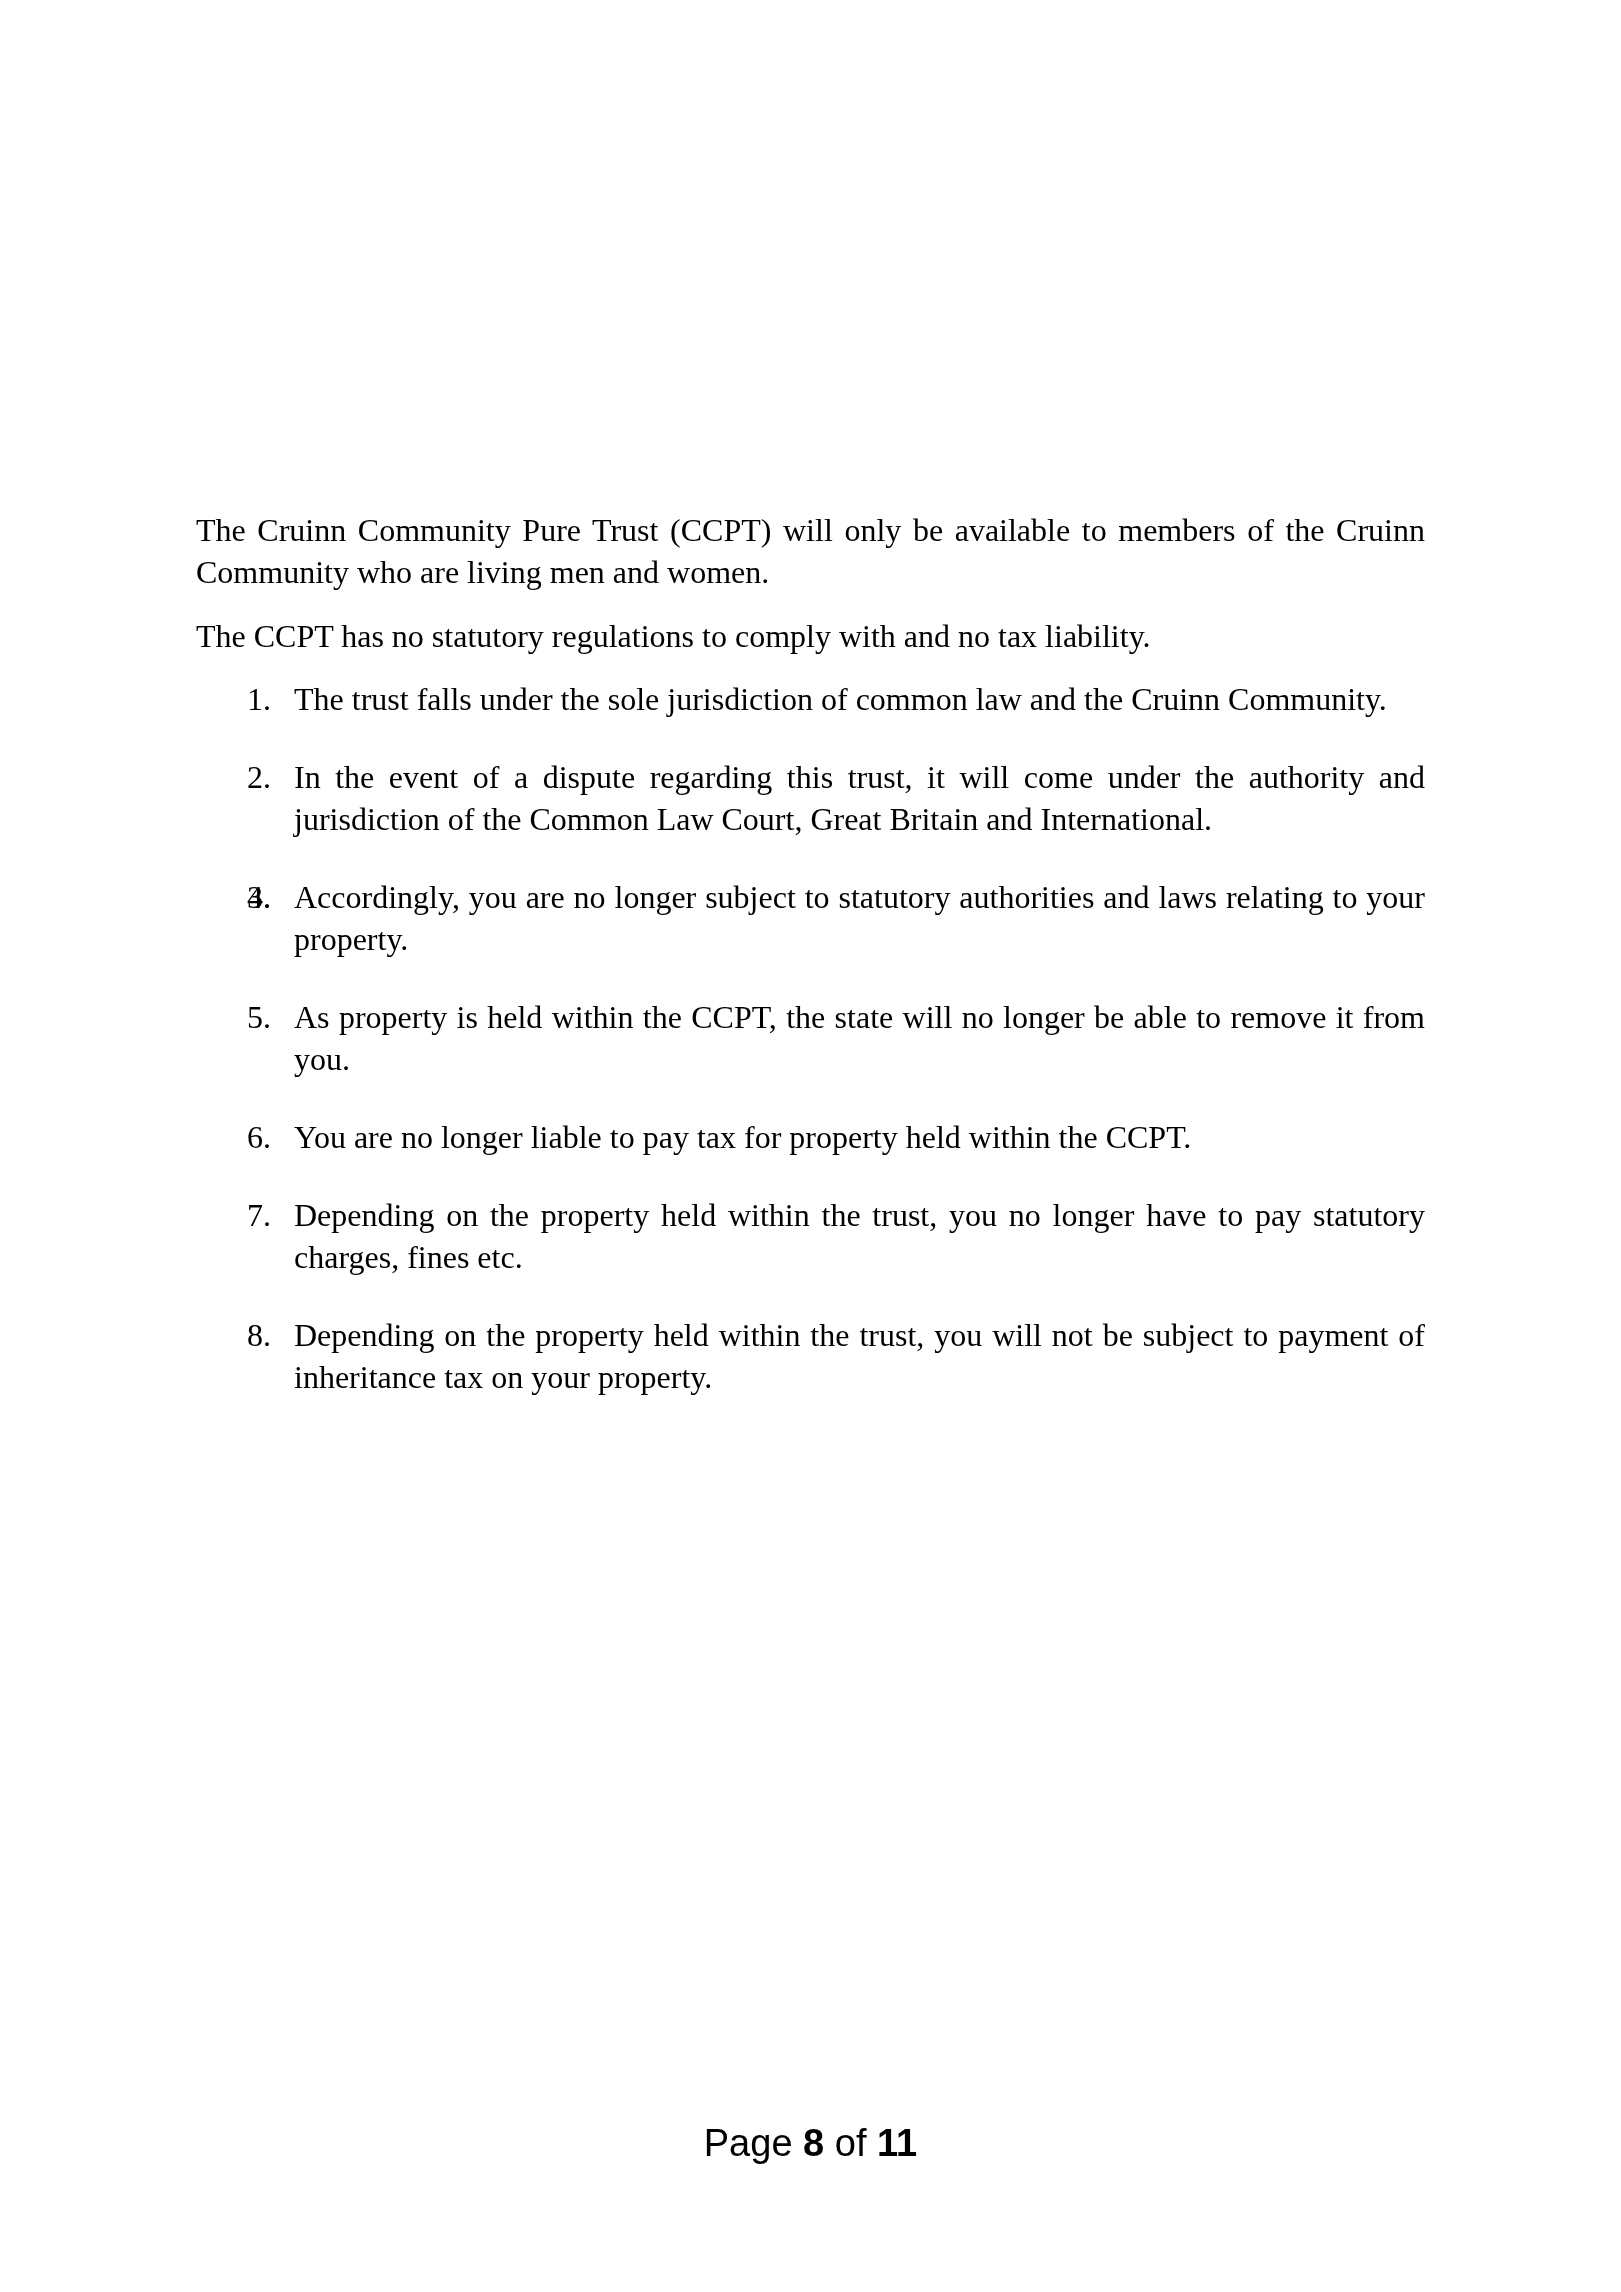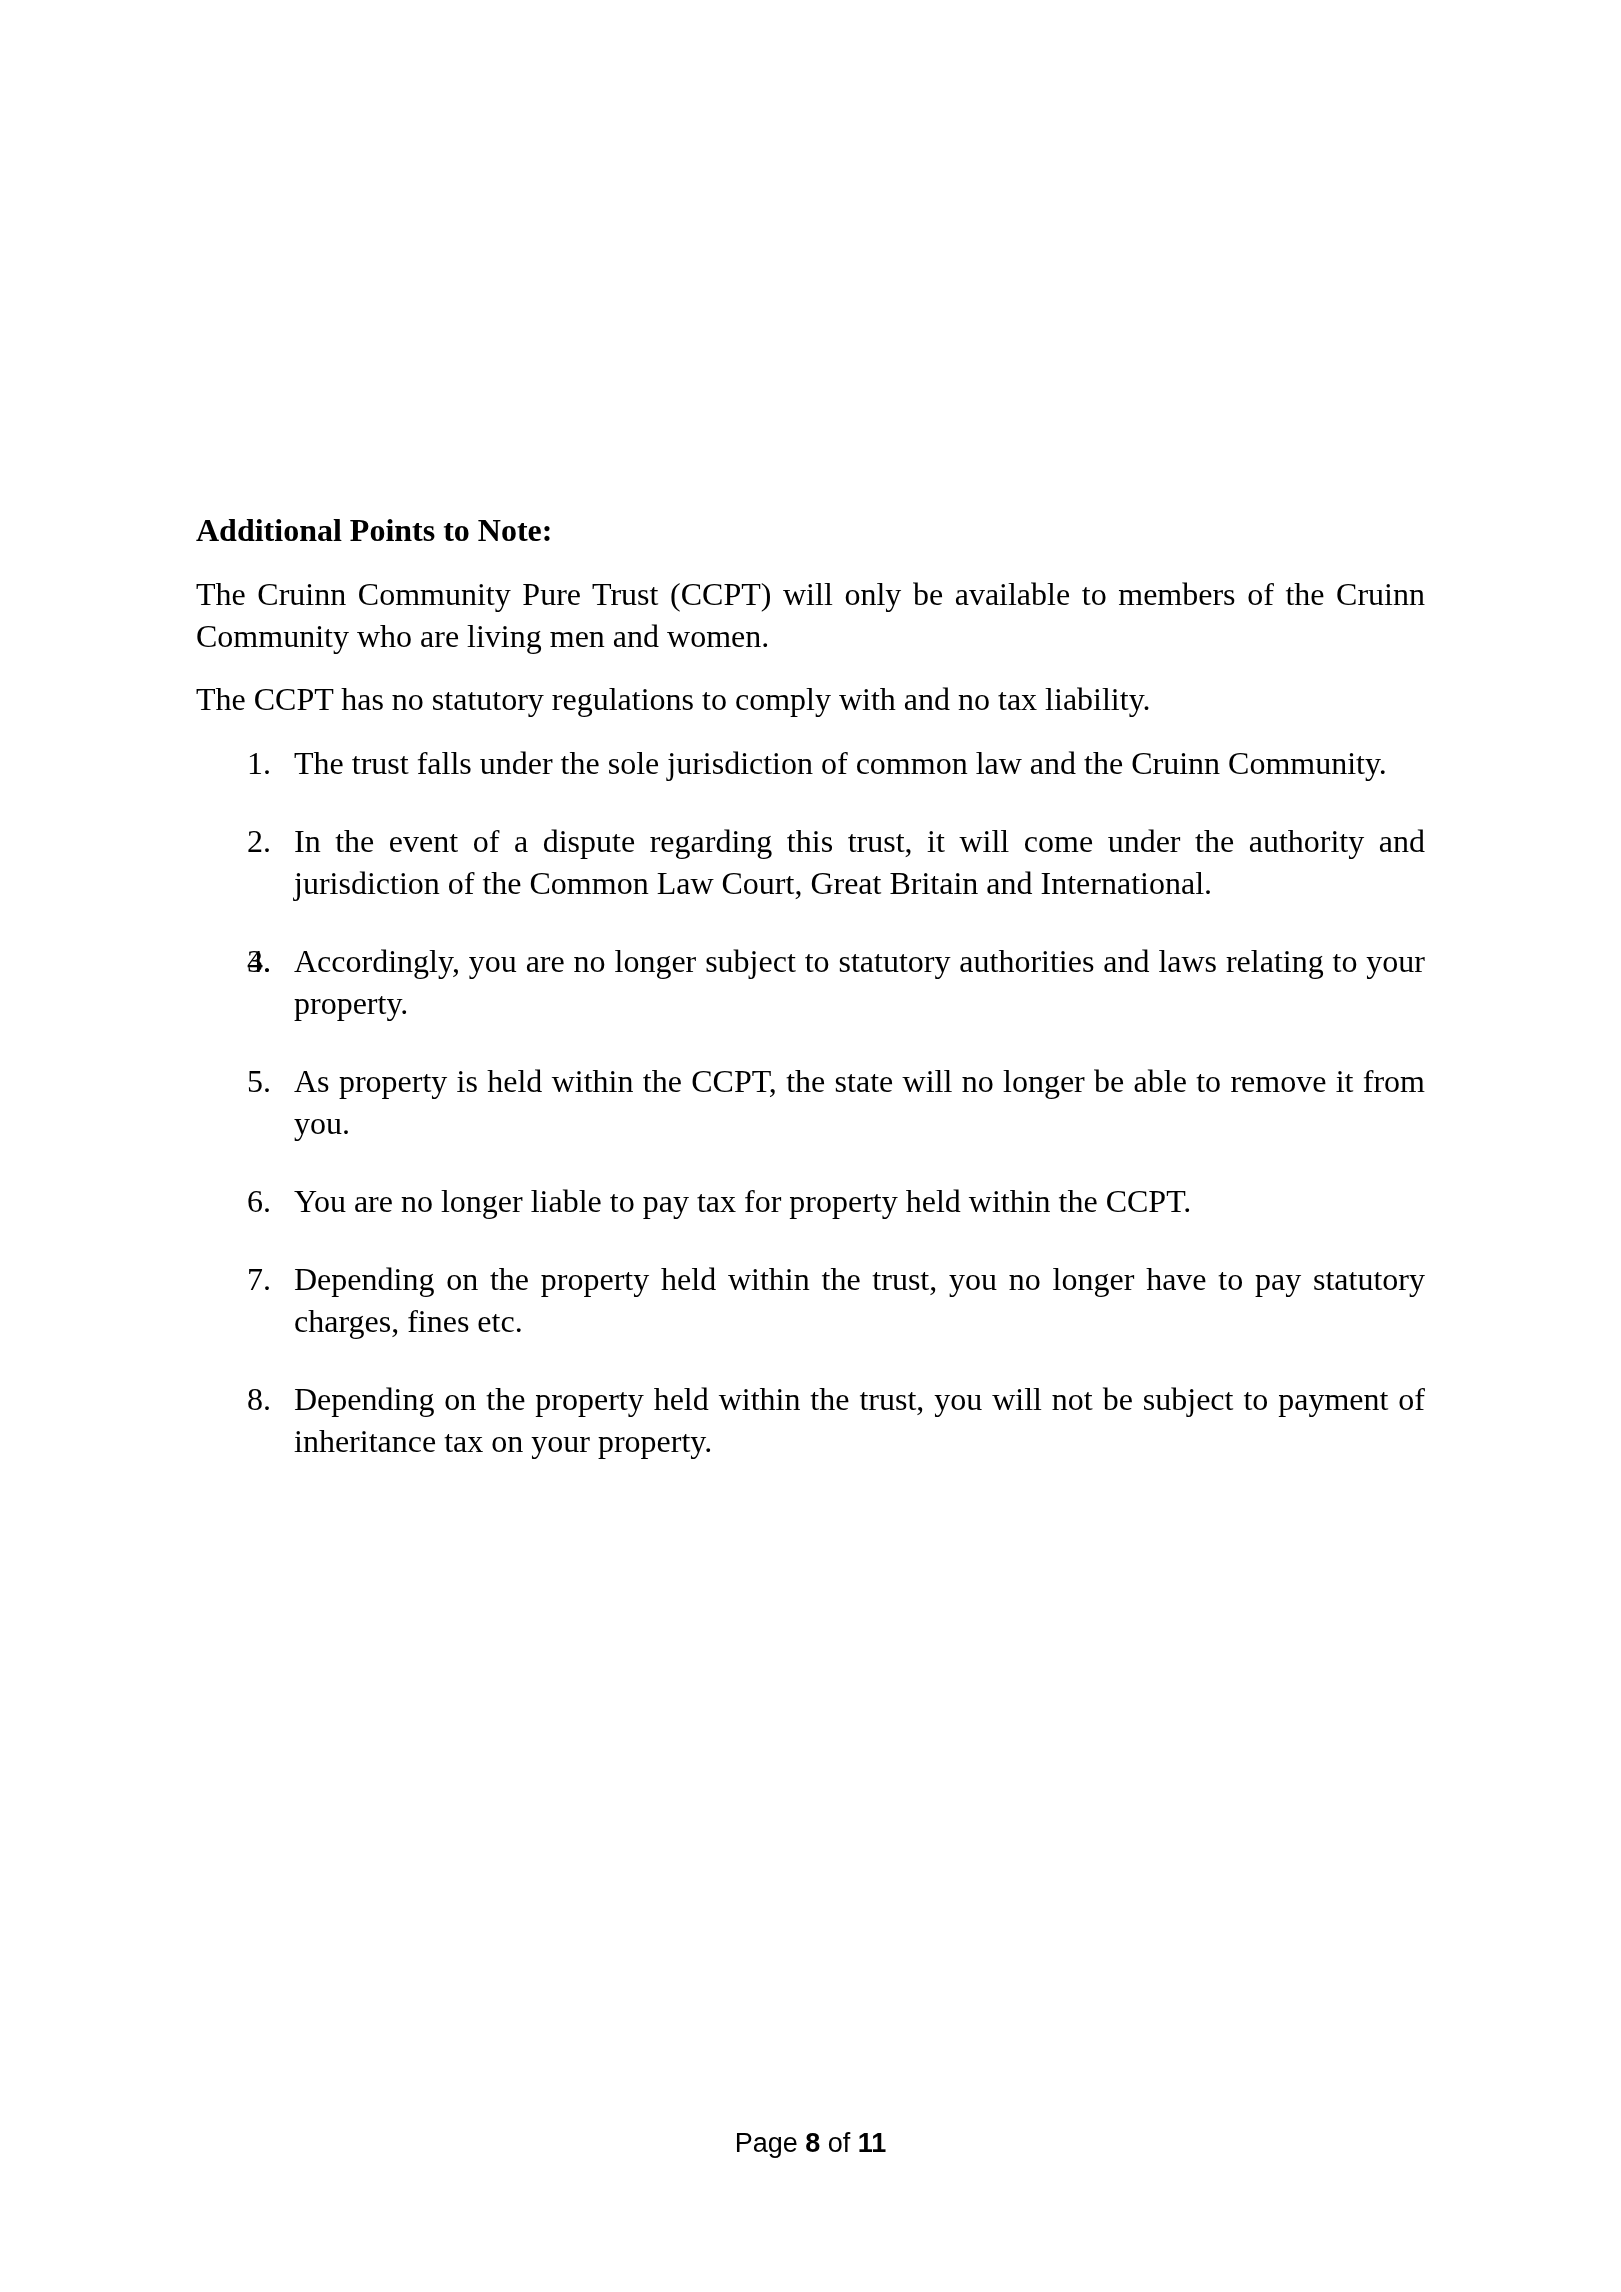--- a/index.html
+++ b/index.html
@@ -54,33 +54,32 @@
     top: 0;
     text-align: left;
   }
   .footer {
     position: absolute;
     top: 2124px;
     left: 0;
     width: 100%;
     text-align: center;
     font-family: "Liberation Sans", "DejaVu Sans", sans-serif;
-    font-size: 27px;
+    font-size: 38px;
     line-height: 39px;
     color: #000000;
   }
   .footer .pg-num { font-weight: bold; }
 </style>
 </head>
 <body>
 
 <div class="page">
   <div class="content">
 
-    <h2 class="doc-heading">Additional Points to Note:</h2>
 
     <p class="doc-paragraph">The Cruinn Community Pure Trust (CCPT) will only be available to members of the Cruinn Community who are living men and women.</p>
 
 
     <p class="doc-paragraph">The CCPT has no statutory regulations to comply with and no tax liability.</p>
 
 
 
 
     <ol class="benefits-list">

